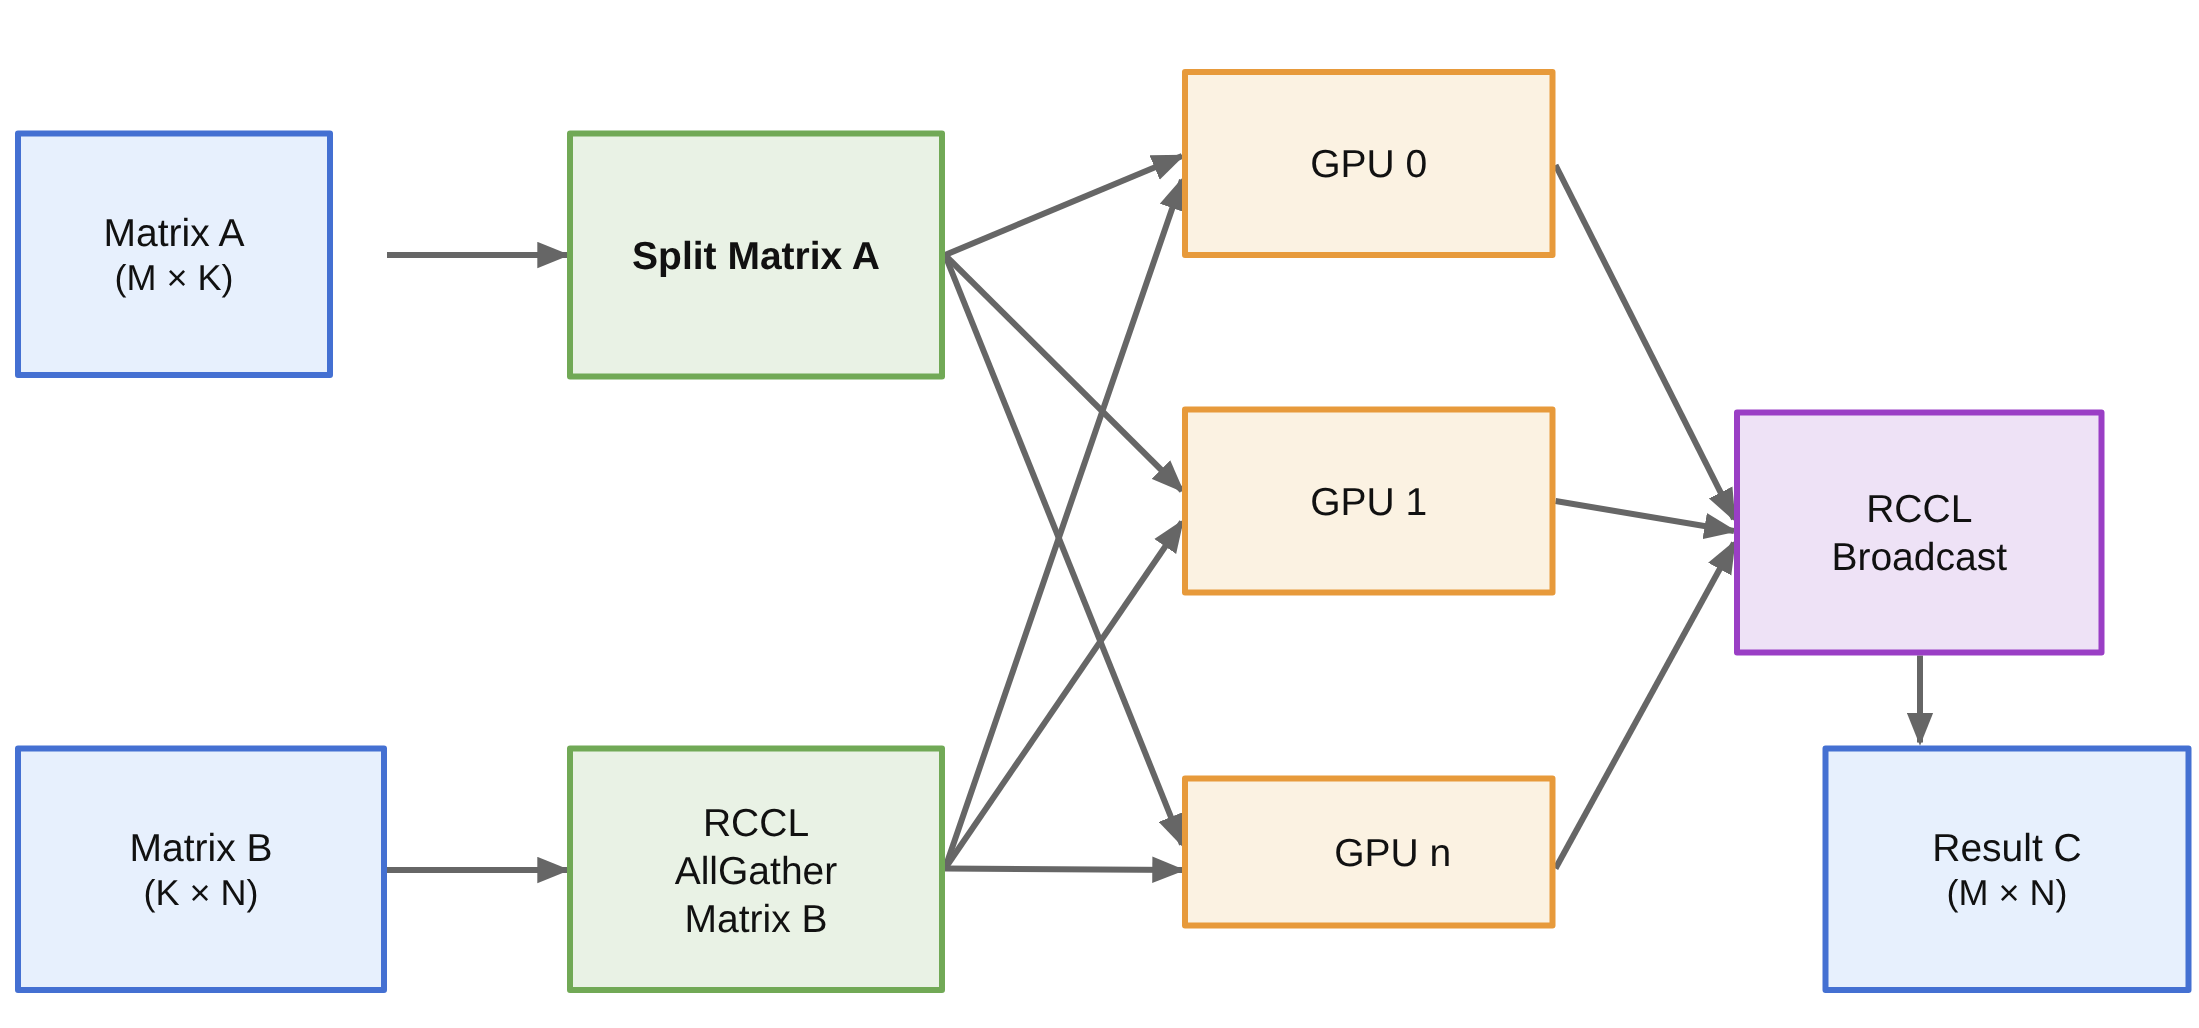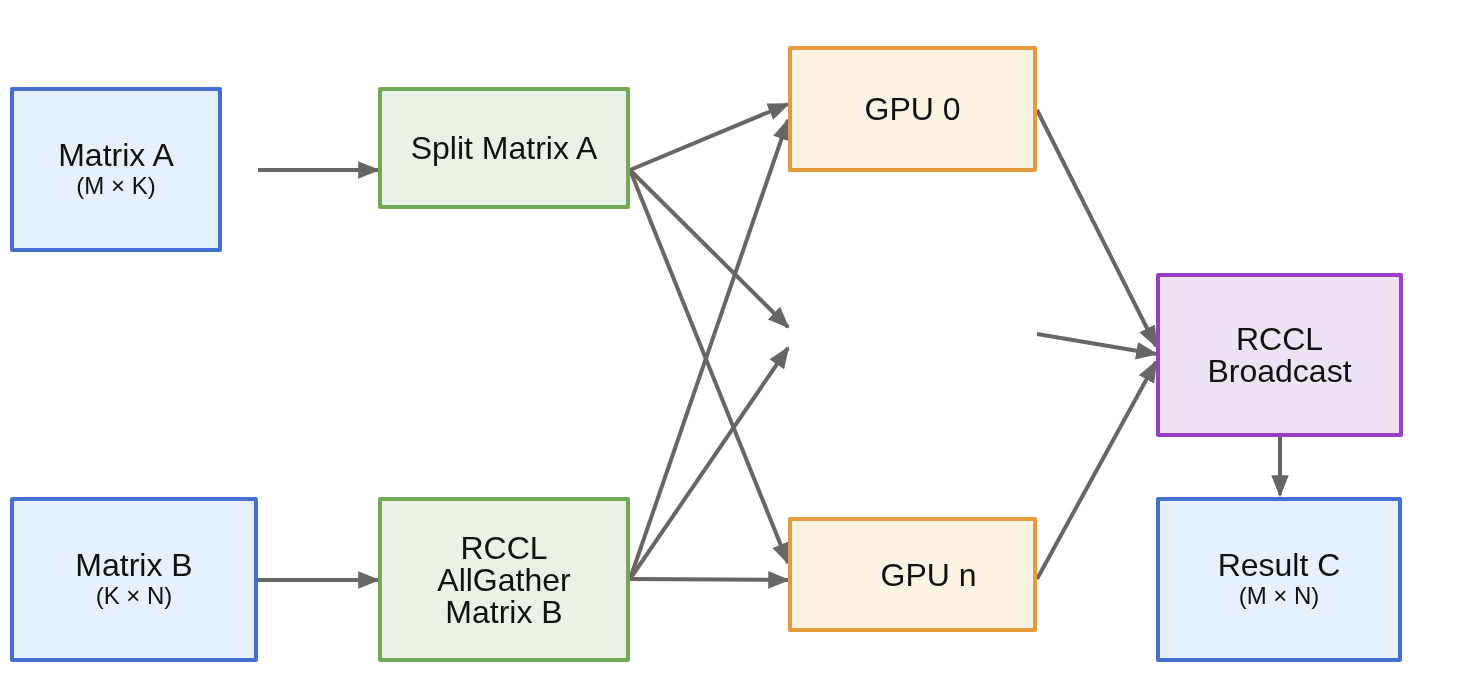--- a/index.html
+++ b/index.html
@@ -20,36 +20,36 @@
     flex-direction: column;
     align-items: center;
     justify-content: center;
     text-align: center;
     box-sizing: border-box;
     border-style: solid;
     border-width: 4px;
     border-radius: 2px;
     color: var(--text-color, #111111);
   }
-  .node .label { font-size: 32px; line-height: 32px; }
+  .node .label { font-size: 26px; line-height: 32px; }
   .node .dims  { font-size: 24px; line-height: 30px; }
   .node.blue   { background: var(--blue-fill,   #e7f0fd); border-color: var(--blue-border,   #4470d2); }
   .node.green  { background: var(--green-fill,  #e9f2e5); border-color: var(--green-border,  #71a956); }
   .node.orange { background: var(--orange-fill, #fbf2e2); border-color: var(--orange-border, #e79a3b); }
   .node.purple { background: var(--purple-fill, #eee2f6); border-color: var(--purple-border, #9a3ec5); }
 
   #matrix-a    { left: 10px;   top: 87px;  width: 212px; height: 165px; }
-  #split-a     { left: 378px;  top: 87px;  width: 252px; height: 122px; }
+  #split-a     { left: 378px;  top: 87px;  width: 252px; height: 166px; font-weight: bold; }
   #gpu-0       { left: 788px;  top: 46px;  width: 249px; height: 126px; }
   #gpu-1       { left: 788px;  top: 271px; width: 249px; height: 126px; }
-  #gpu-n       { left: 788px;  top: 517px; width: 249px; height: 115px; padding-left: 32px; }
+  #gpu-n       { left: 788px;  top: 517px; width: 249px; height: 102px; padding-left: 32px; }
   #allgather   { left: 1156px; top: 273px; width: 247px; height: 164px; }
   #matrix-b    { left: 10px;   top: 497px; width: 248px; height: 165px; }
   #broadcast-b { left: 378px;  top: 497px; width: 252px; height: 165px; }
-  #result-c    { left: 1156px; top: 497px; width: 246px; height: 165px; }
+  #result-c    { left: 1215px; top: 497px; width: 246px; height: 165px; }
 </style>
 </head>
 <body>
 
 <div class="canvas">
 
   <svg class="edges" width="1466" height="685" viewBox="0 0 1466 685" aria-hidden="true">
     <defs>
       <marker id="arrowhead" viewBox="0 0 10 8" refX="9" refY="4" markerWidth="5.5" markerHeight="4.5" orient="auto-start-reverse" markerUnits="strokeWidth">
         <path class="arrowhead" d="M0,0 L10,4 L0,8 z"></path>
@@ -75,20 +75,23 @@
   </div>
 
   <div class="node green" id="split-a">
     <span class="label">Split Matrix A</span>
   </div>
 
   <div class="node orange" id="gpu-0">
     <span class="label">GPU 0</span>
   </div>
 
+  <div class="node orange" id="gpu-1">
+    <span class="label">GPU 1</span>
+  </div>
 
   <div class="node orange" id="gpu-n">
     <span class="label">GPU n</span>
   </div>
 
   <div class="node purple" id="allgather">
     <span class="label">RCCL</span>
     <span class="label">Broadcast</span>
   </div>
 

